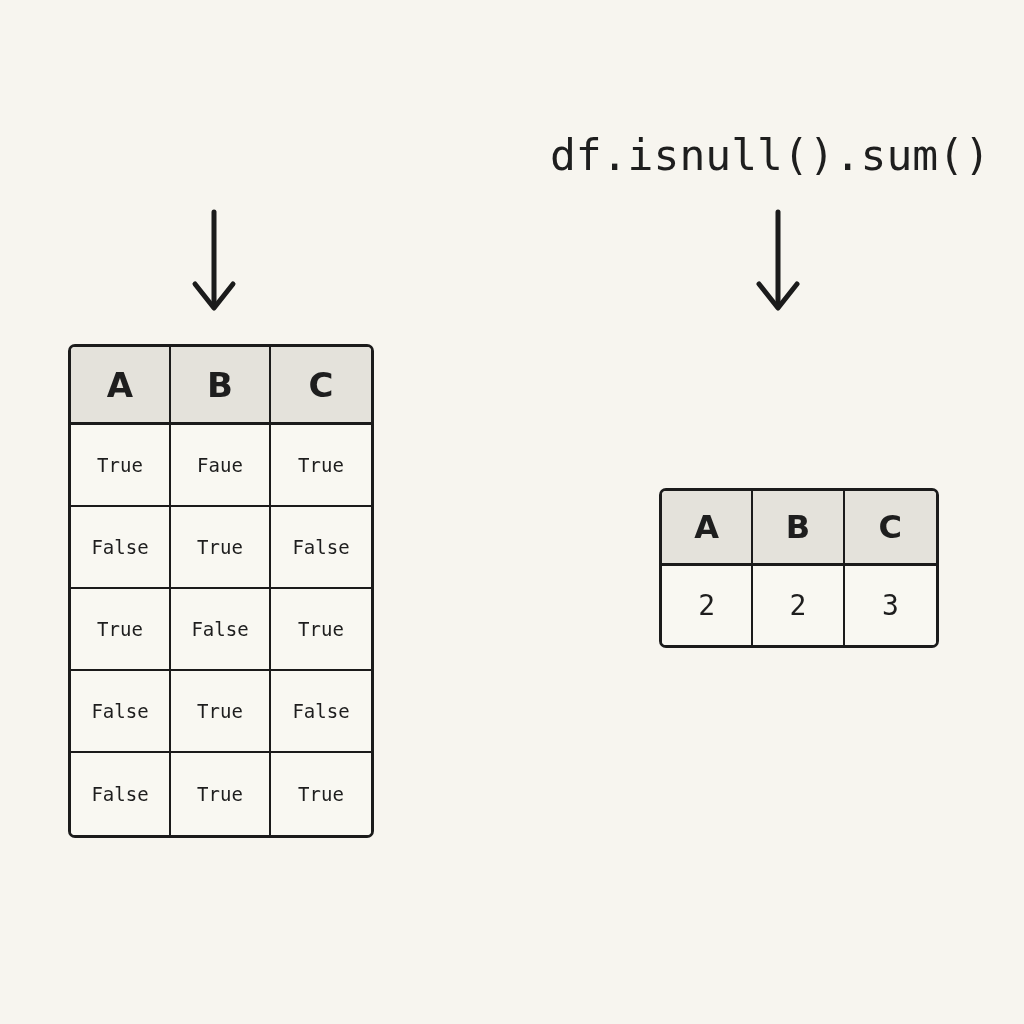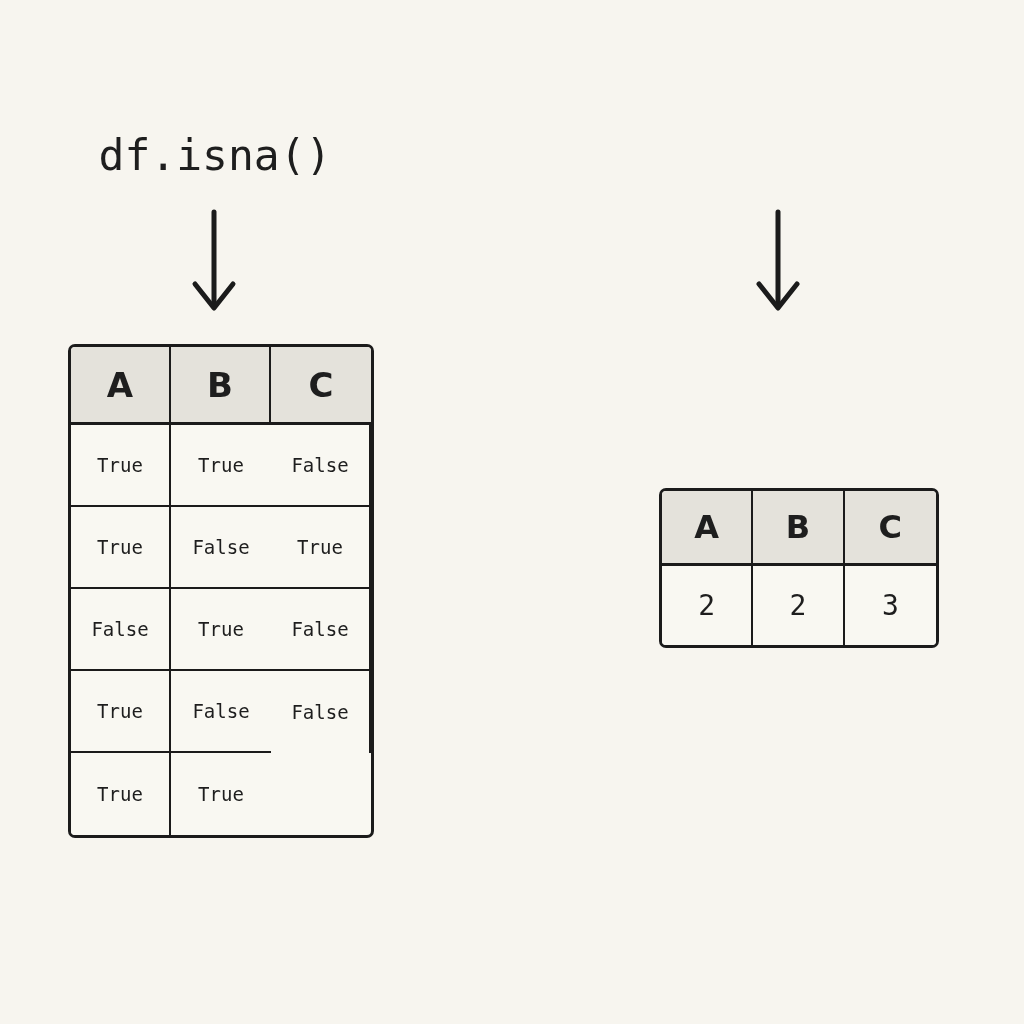--- a/index.html
+++ b/index.html
@@ -92,52 +92,53 @@
     stroke-linecap: round;
     stroke-linejoin: round;
     fill: none;
   }
 </style>
 </head>
 <body>
 
 <div class="canvas">
 
-  <div class="code-label left">df.isna()</div>
 
   <svg class="arrow left" viewBox="0 0 64 106" aria-hidden="true">
     <path class="stroke" d="M32 3 L32 97"></path>
     <path class="stroke" d="M13 75 L32 99 L51 75"></path>
   </svg>
 
   <div class="dtable left">
     <div class="cell th">A</div>
     <div class="cell th">B</div>
     <div class="cell th col-last">C</div>
 
     <div class="cell">True</div>
+    <div class="cell">Faue</div>
     <div class="cell col-last">True</div>
 
     <div class="cell">False</div>
     <div class="cell">True</div>
     <div class="cell col-last">False</div>
 
     <div class="cell">True</div>
     <div class="cell">False</div>
     <div class="cell col-last">True</div>
 
     <div class="cell">False</div>
     <div class="cell">True</div>
     <div class="cell col-last">False</div>
 
     <div class="cell row-last">False</div>
     <div class="cell row-last">True</div>
     <div class="cell row-last col-last">True</div>
   </div>
 
+  <div class="code-label right">df.isnull().sum()</div>
 
   <svg class="arrow right" viewBox="0 0 64 106" aria-hidden="true">
     <path class="stroke" d="M32 3 L32 97"></path>
     <path class="stroke" d="M13 75 L32 99 L51 75"></path>
   </svg>
 
   <div class="dtable right">
     <div class="cell th">A</div>
     <div class="cell th">B</div>
     <div class="cell th col-last">C</div>

